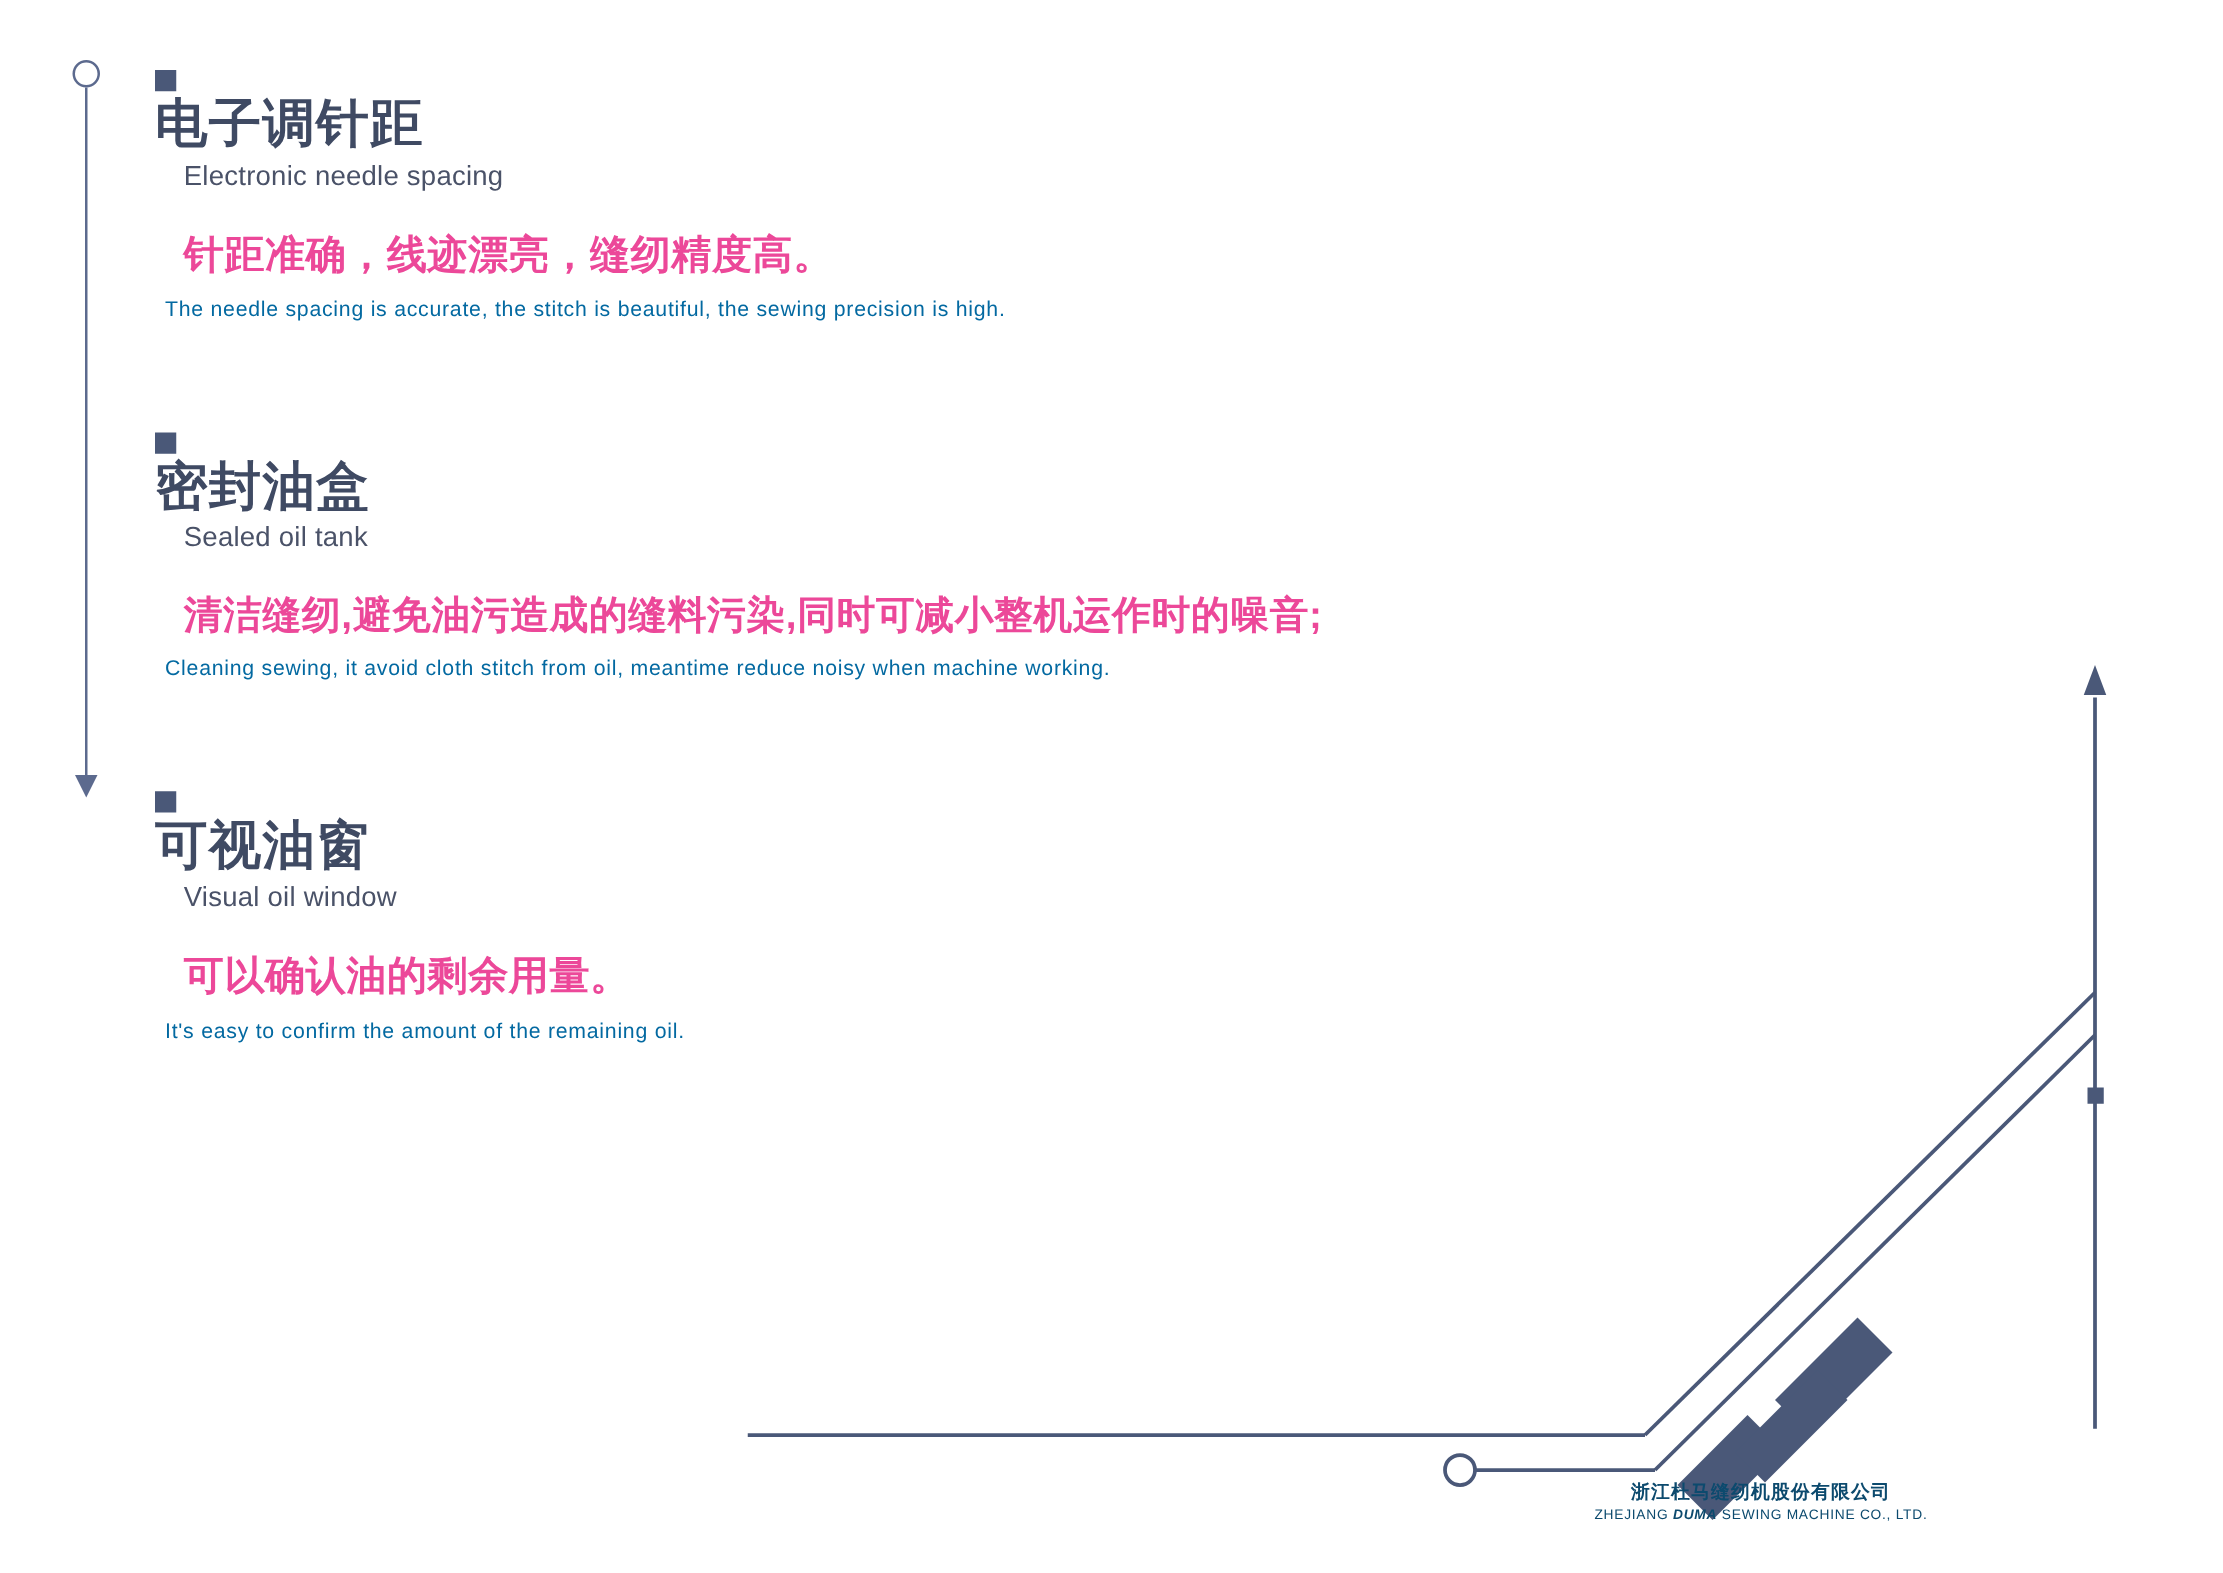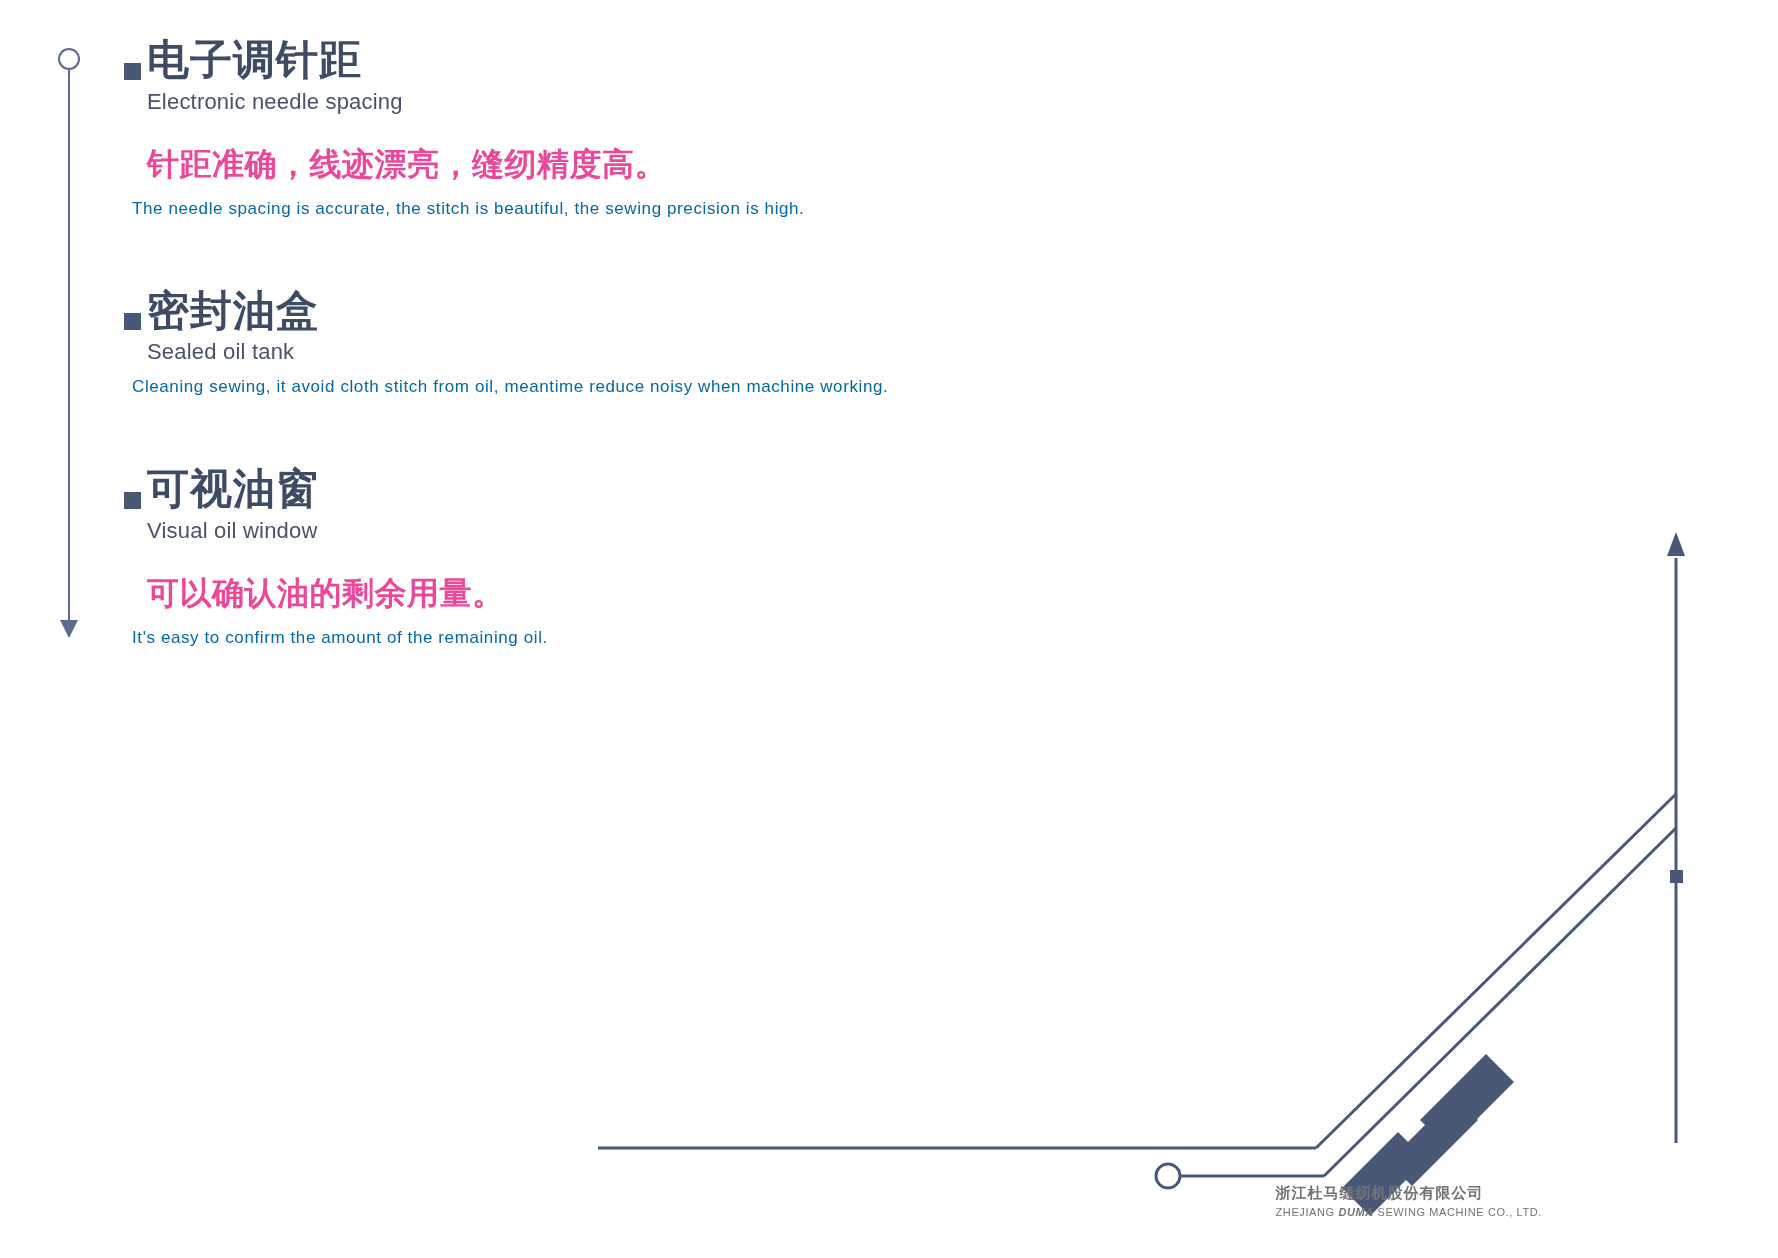--- a/index.html
+++ b/index.html
@@ -65,21 +65,22 @@
     top: 34px;
     width: 1330px;
   }
   .block {
     margin-bottom: 66px;
   }
   .block:last-child { margin-bottom: 0; }
 
   .heading-row {
     display: flex;
-    align-items: center;
+    align-items: flex-start;
+    flex-direction: column;
   }
   .bullet-square {
     width: 17px;
     height: 17px;
     background: #4a5878;
     margin-top: 22px;
     margin-right: 6px;
     flex: none;
   }
   .heading-cn {
@@ -124,21 +125,22 @@
     width: 1180px;
     height: 760px;
     pointer-events: none;
   }
 
   
   .footer-logo {
     position: absolute;
     right: 236px;
     bottom: 40px;
-    color: #737373;
+    text-align: center;
+    color: #0c4a6e;
   }
   .footer-cn {
     font-size: 15px;
     font-weight: bold;
     letter-spacing: 1px;
     white-space: nowrap;
   }
   .footer-en {
     font-size: 11px;
     letter-spacing: 0.6px;
@@ -169,20 +171,21 @@
       <div class="desc-cn">针距准确，线迹漂亮，缝纫精度高。</div>
       <div class="desc-en">The needle spacing is accurate, the stitch is beautiful, the sewing precision is high.</div>
     </div>
 
     <div class="block block-2">
       <div class="heading-row">
         <div class="bullet-square"></div>
         <div class="heading-cn">密封油盒</div>
       </div>
       <div class="heading-en">Sealed oil tank</div>
+      <div class="desc-cn">清洁缝纫,避免油污造成的缝料污染,同时可减小整机运作时的噪音;</div>
       <div class="desc-en">Cleaning sewing, it avoid cloth stitch from oil, meantime reduce noisy when machine working.</div>
     </div>
 
     <div class="block block-3">
       <div class="heading-row">
         <div class="bullet-square"></div>
         <div class="heading-cn">可视油窗</div>
       </div>
       <div class="heading-en">Visual oil window</div>
       <div class="desc-cn">可以确认油的剩余用量。</div>

